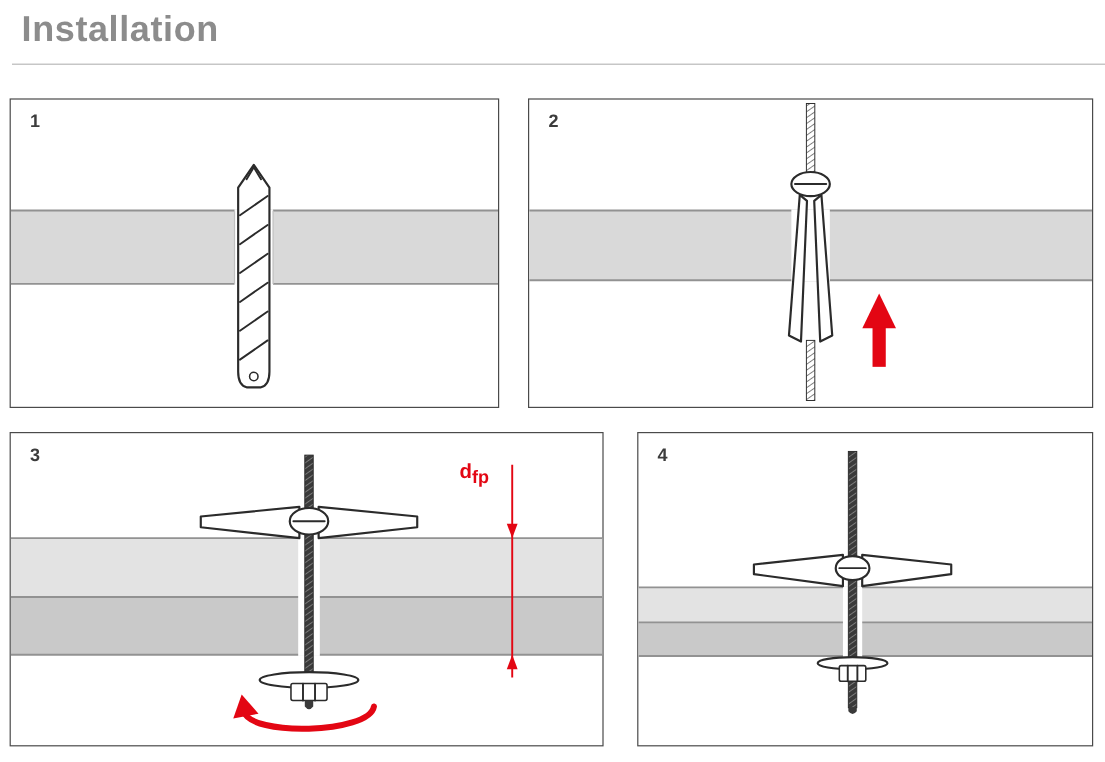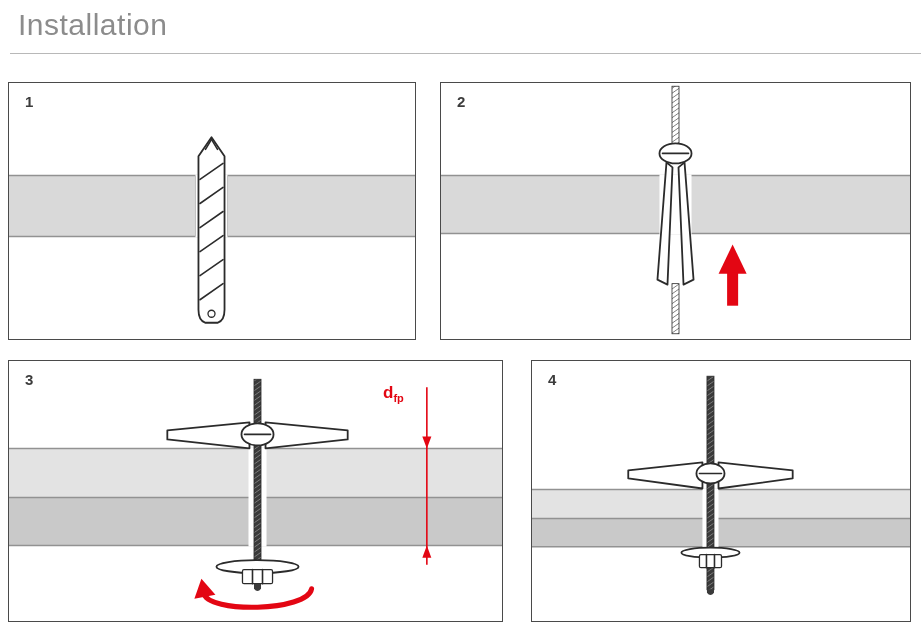--- a/index.html
+++ b/index.html
@@ -4,21 +4,21 @@
 <style>
   html,body{margin:0;padding:0;background:#fff;}
   body{
     position:relative;
     width:921px;height:635px;
     font-family:"Liberation Sans", sans-serif;
     overflow:hidden;
   }
   .page-title{
     position:absolute;left:18px;top:8px;
-    font-size:30px;font-weight:400;
+    font-size:30px;font-weight:700;
     color:var(--title-color,#8c8c8c);
     letter-spacing:0.5px;
   }
   .title-divider{
     position:absolute;left:10px;right:0;top:53px;
     border-top:1px solid var(--divider-color,#b8b8b8);
   }
   .panel{
     position:absolute;
     box-sizing:border-box;
@@ -35,21 +35,21 @@
     font-size:15px;font-weight:bold;
     color:var(--number-color,#3c3c3c);
     z-index:2;
   }
   .dim-label{
     position:absolute;left:374px;top:22px;
     color:var(--accent-red,#e30613);
     font-weight:bold;font-size:17px;
     z-index:2;
   }
-  .dim-label sub{font-size:11px;}
+  .dim-label sub{font-size:15px;}
   
   .outline{fill:#fff;stroke:var(--outline,#2b2b2b);stroke-width:1.8;stroke-linejoin:round;}
   .thin-outline{fill:#fff;stroke:var(--outline,#2b2b2b);stroke-width:1.3;stroke-linejoin:round;}
   .stroke-only{fill:none;stroke:var(--outline,#2b2b2b);stroke-width:1.6;stroke-linecap:round;}
   .band-gray{fill:var(--band-gray,#d9d9d9);}
   .band-light{fill:var(--band-light,#e3e3e3);}
   .band-dark{fill:var(--band-dark,#c9c9c9);}
   .band-edge{stroke:var(--band-edge,#929292);stroke-width:1.5;}
   .hole-edge{stroke:#c0c0c0;stroke-width:1;}
   .white-fill{fill:#fff;}

